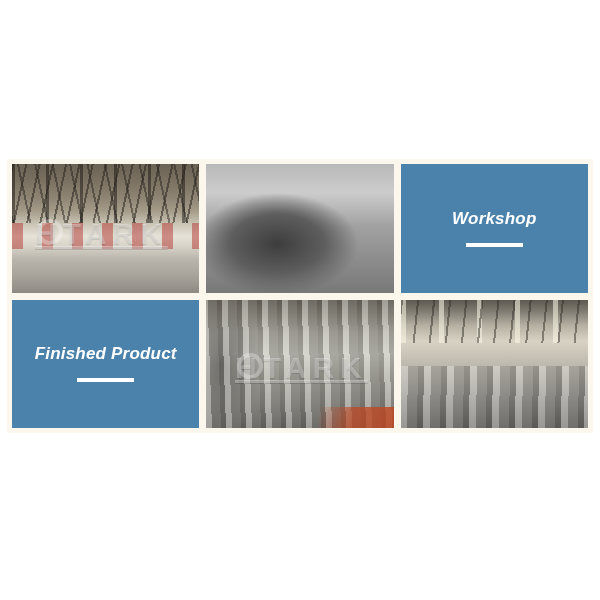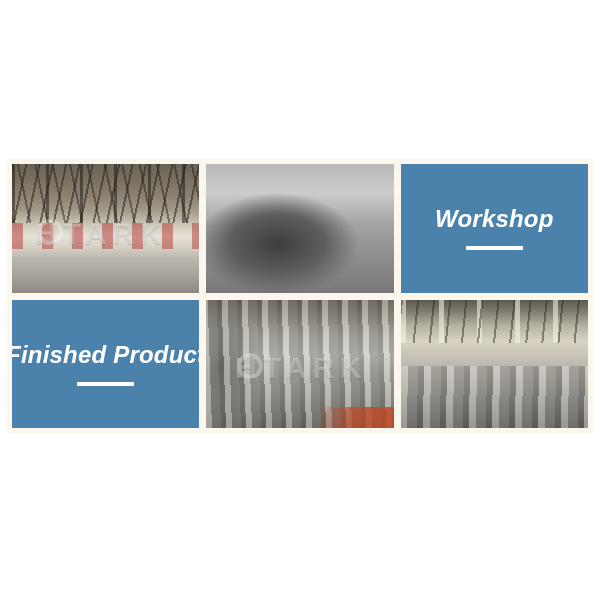--- a/index.html
+++ b/index.html
@@ -158,21 +158,21 @@
     background: #4b82ab;
     display: flex;
     flex-direction: column;
     align-items: center;
     justify-content: center;
   }
   .caption-text {
     color: #ffffff;
     font-style: italic;
     font-weight: bold;
-    font-size: 24px;
+    font-size: 17px;
     line-height: 1.1;
     letter-spacing: 0.2px;
     white-space: nowrap;
     text-align: center;
   }
   .caption-rule {
     width: 57px;
     height: 4px;
     background: #ffffff;
     margin-top: 14px;
@@ -188,20 +188,21 @@
     pointer-events: none;
     overflow: hidden;
   }
   .watermark {
     position: absolute;
     color: rgba(255,255,255,0.32);
     font-weight: bold;
     letter-spacing: 6px;
     white-space: nowrap;
     text-shadow: 0 1px 1px rgba(0,0,0,0.14);
+    text-decoration: underline;
   }
   .watermark-top {
     left: 28px;
     top: 58px;
     font-size: 30px;
   }
   .watermark-bottom {
     left: 228px;
     top: 192px;
     font-size: 30px;

